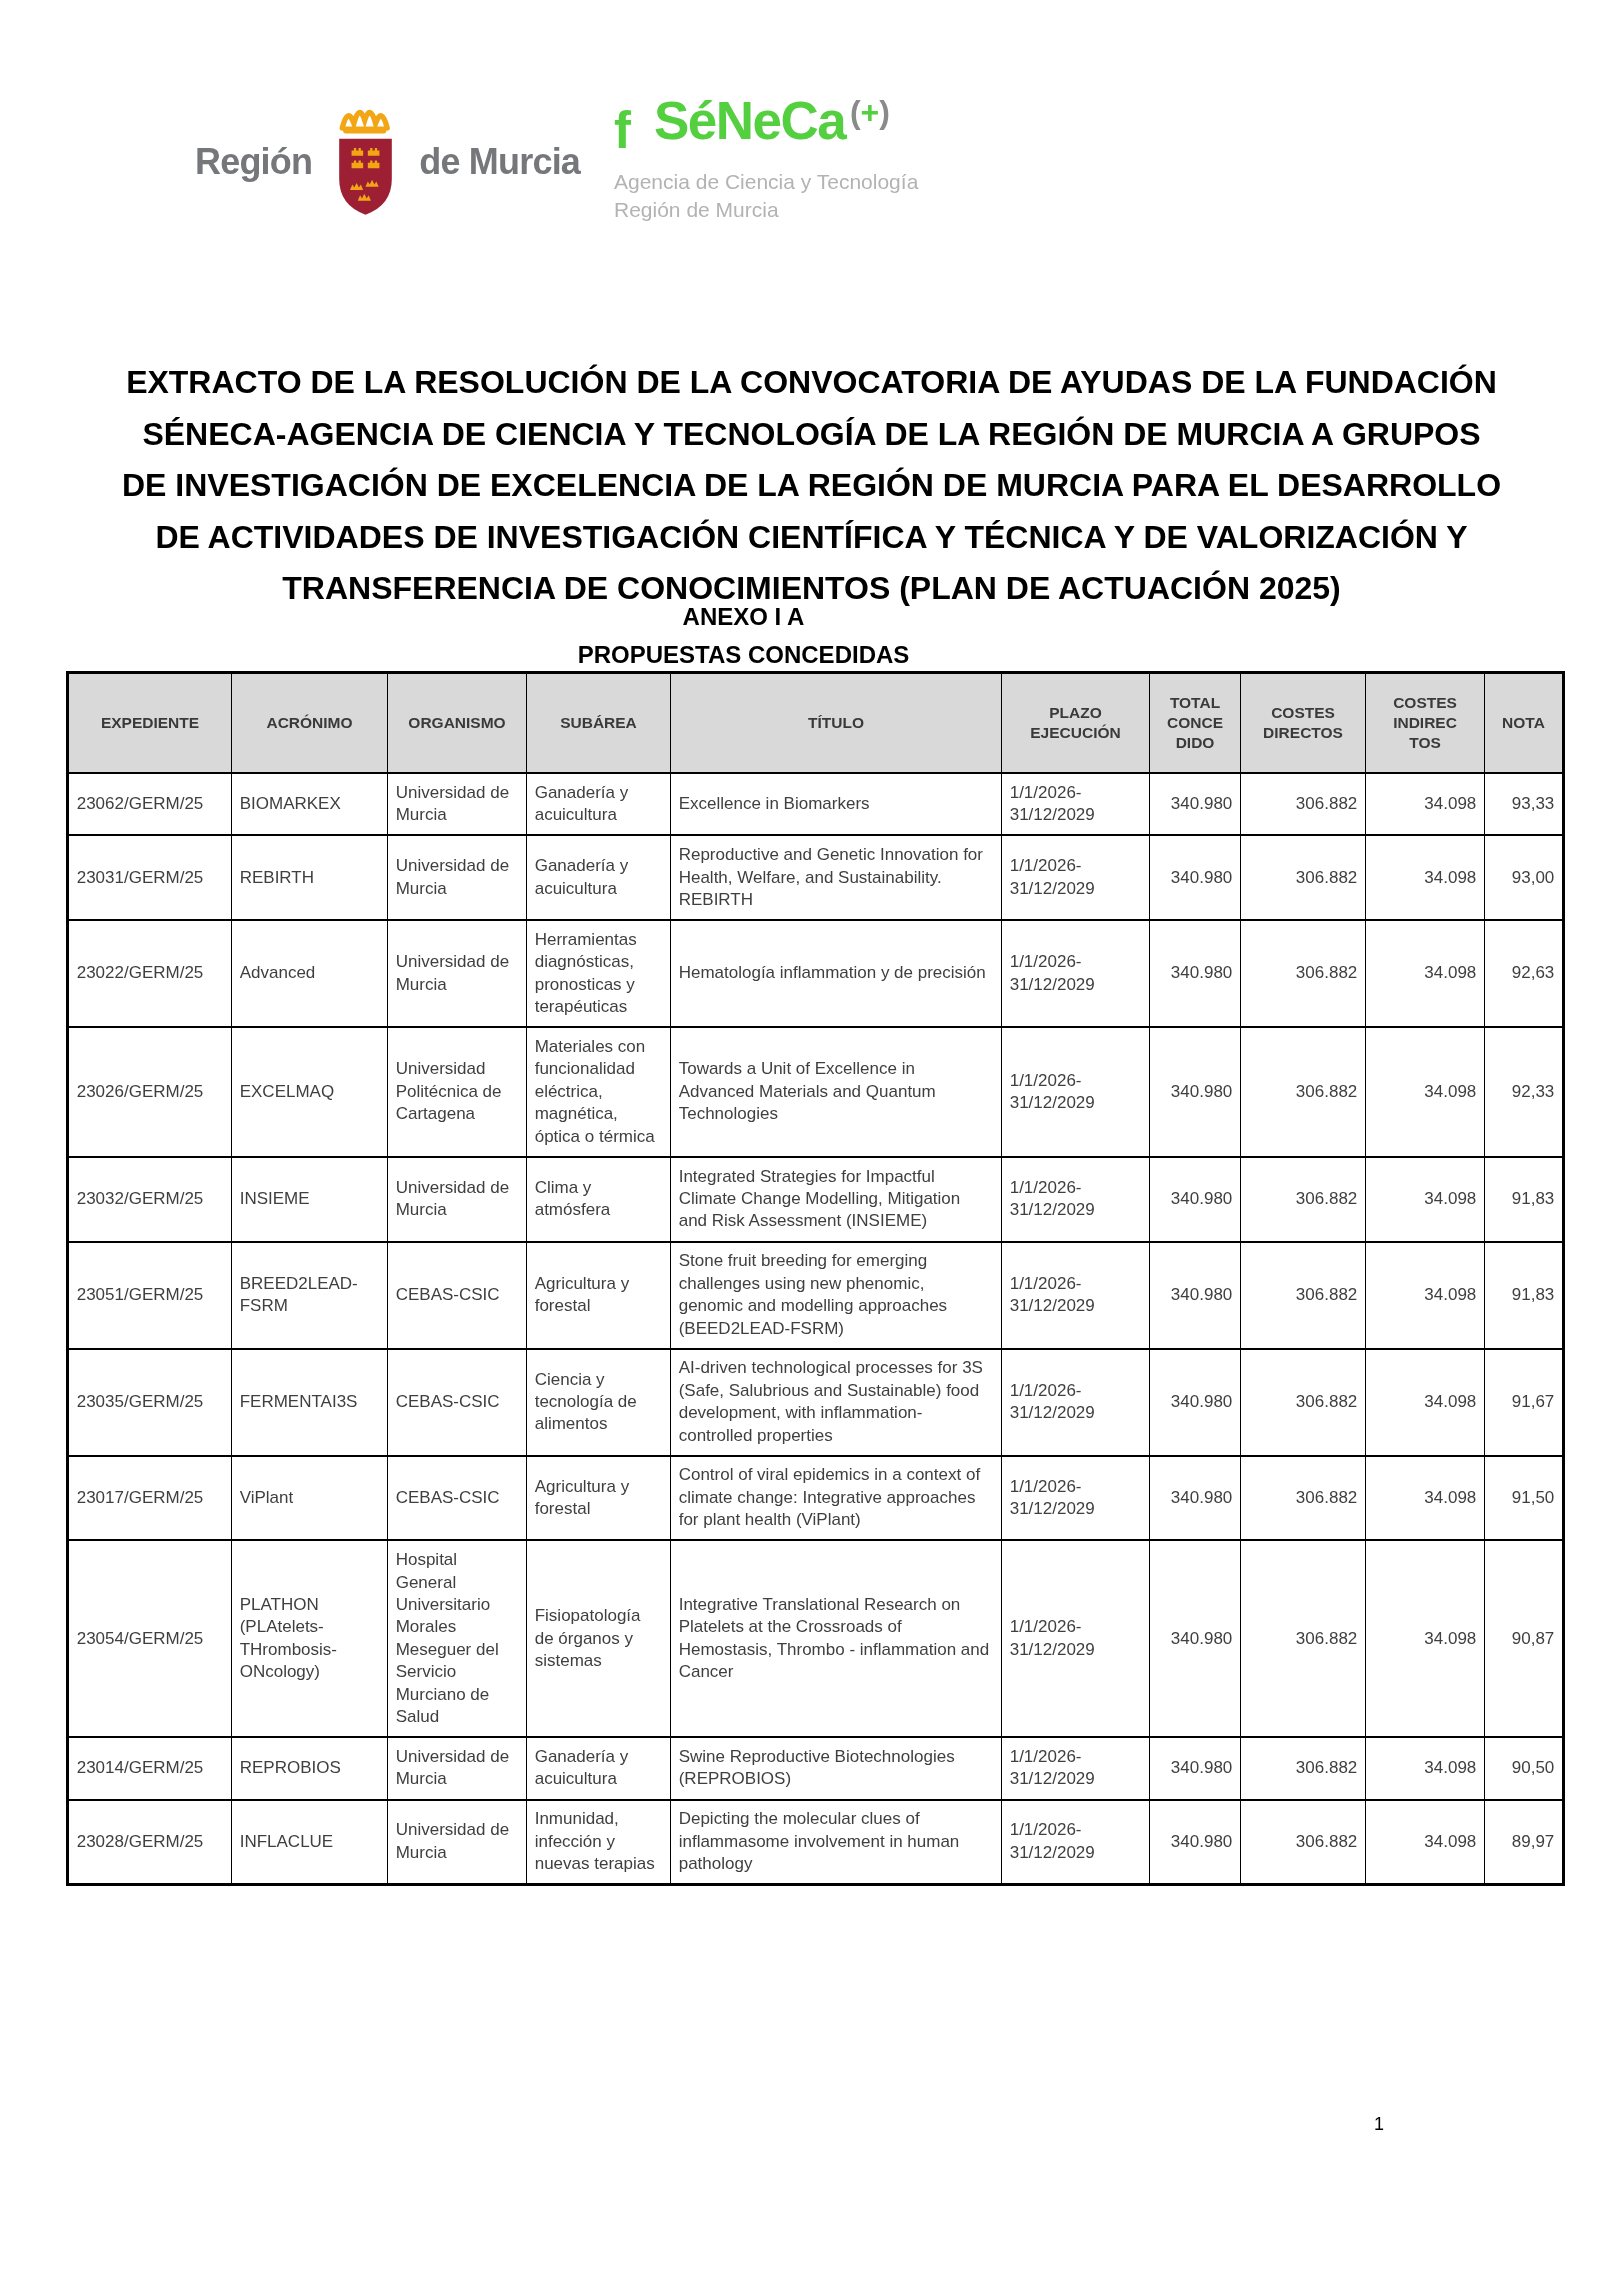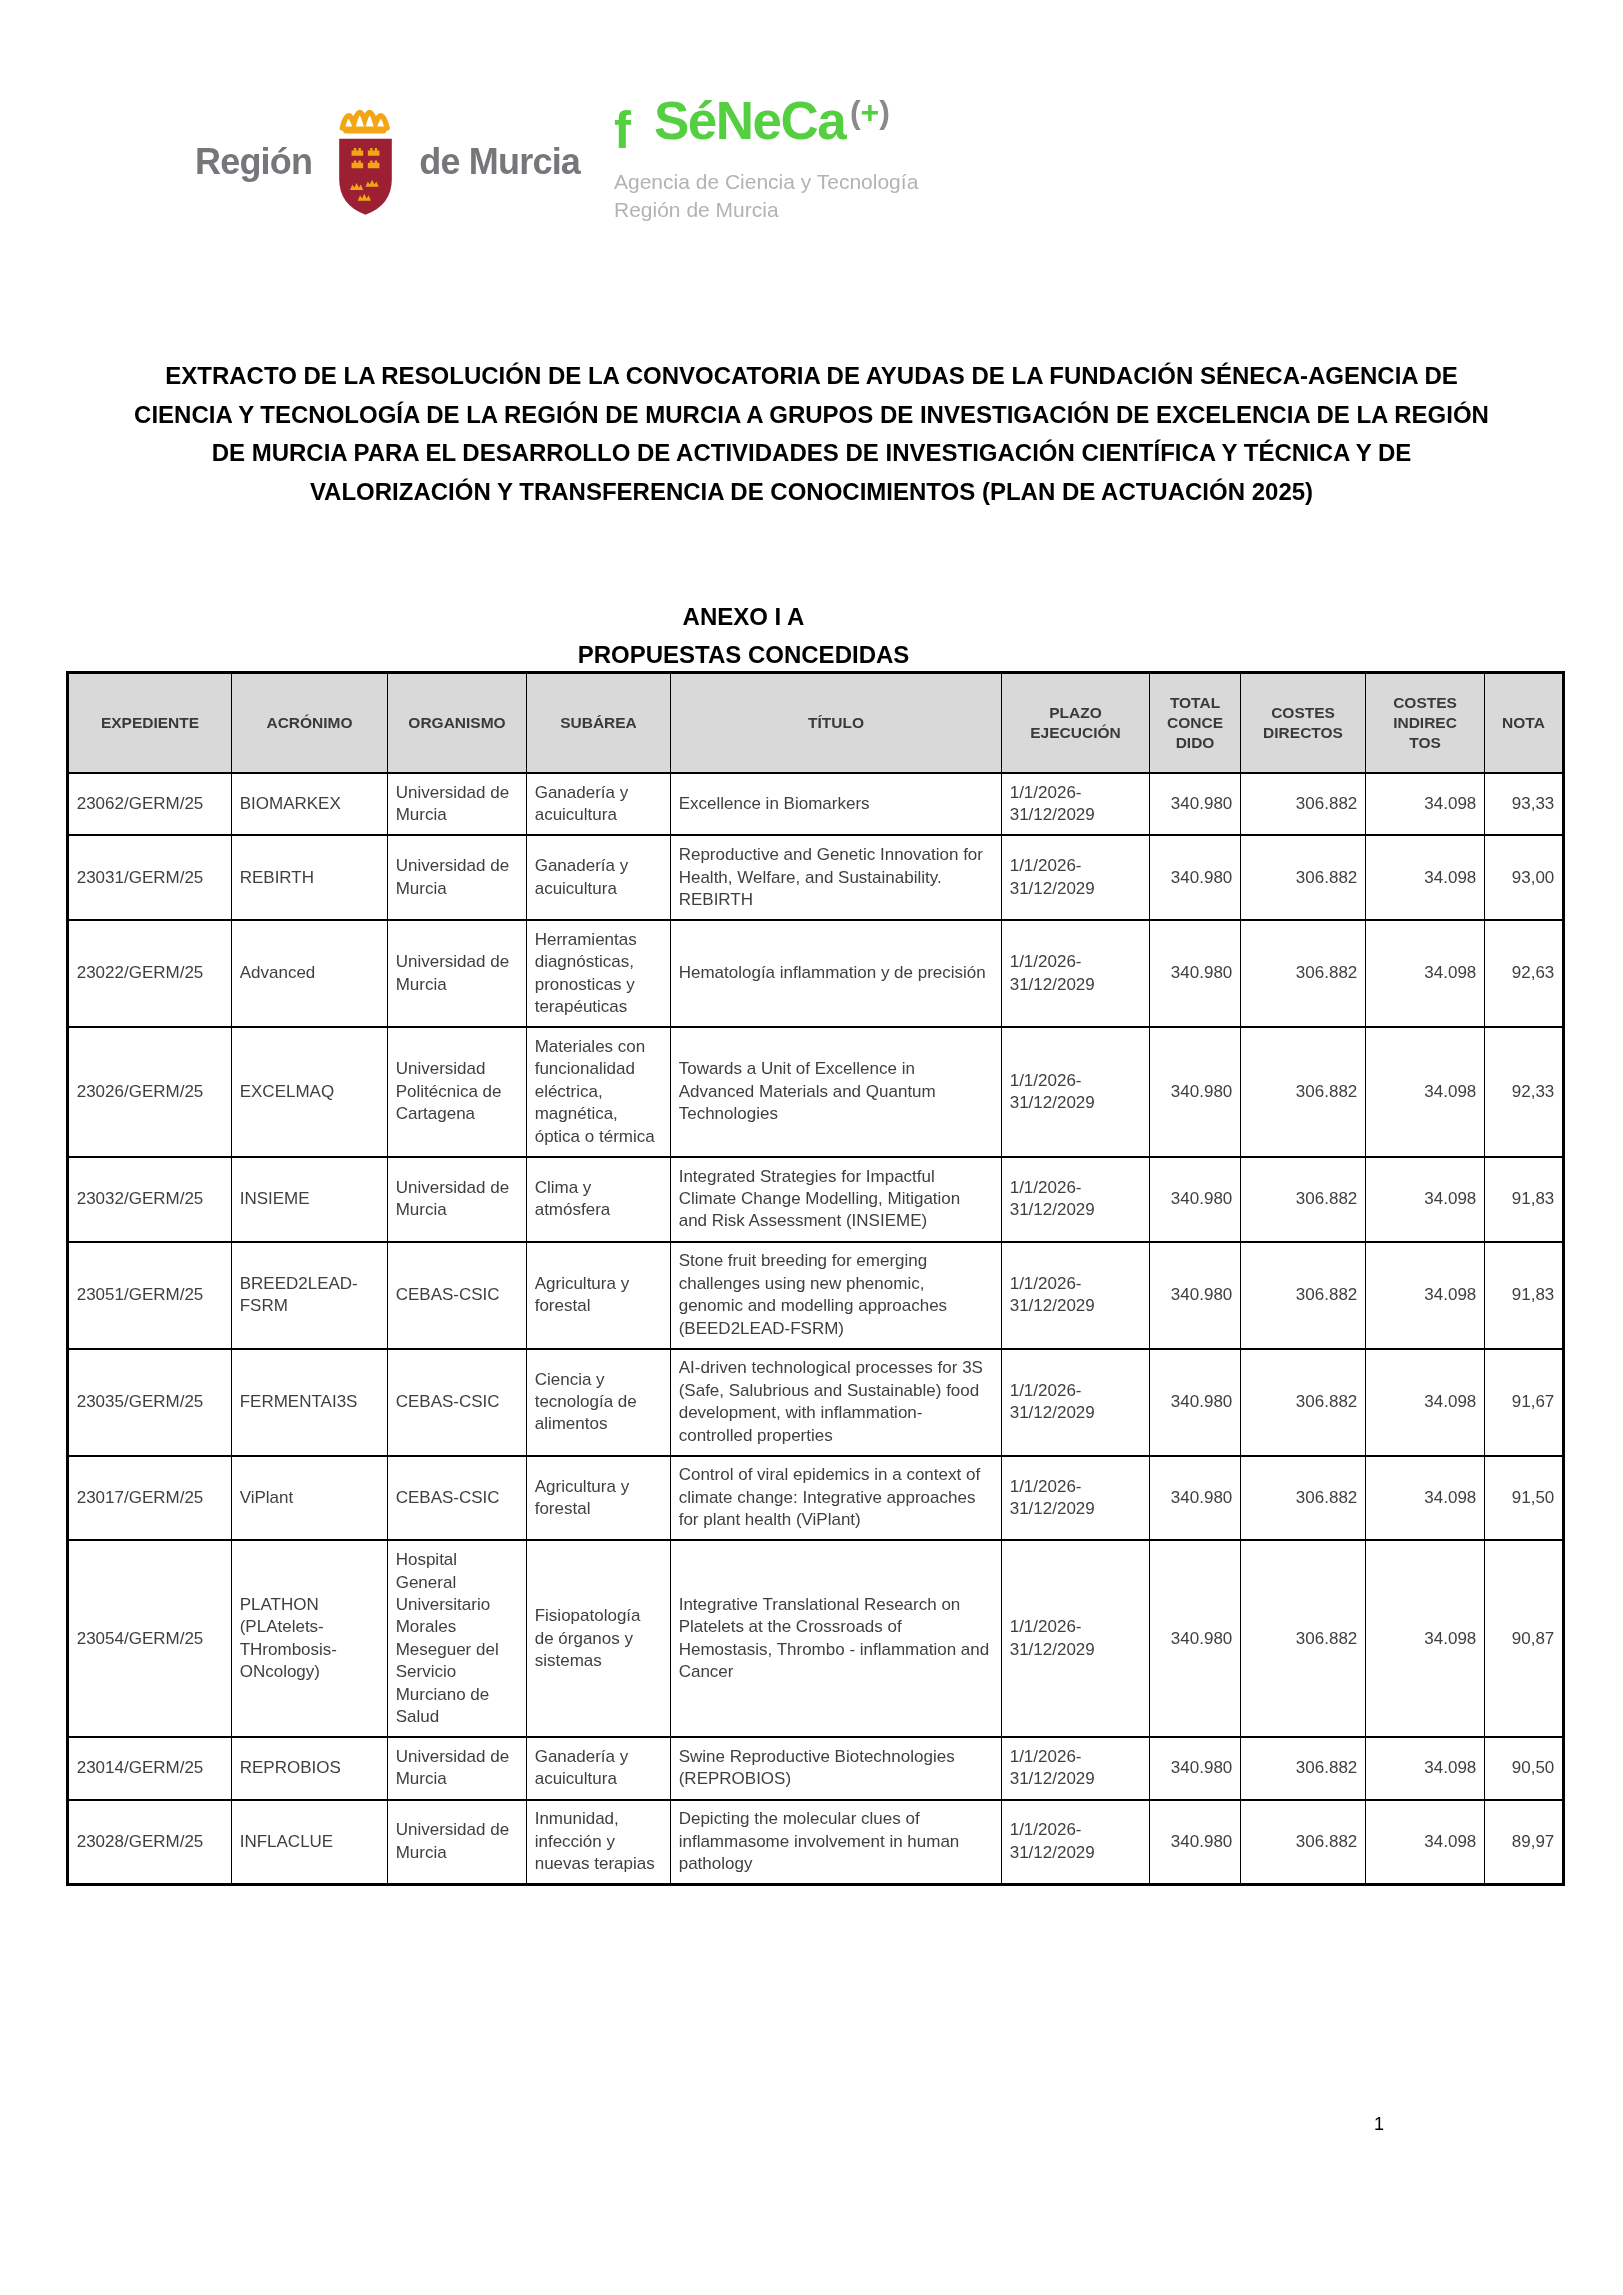--- a/index.html
+++ b/index.html
@@ -16,21 +16,21 @@
   .sen-line{display:flex;align-items:flex-start;}
   .sen-f{font-size:51px;font-weight:bold;color:#53cf3f;margin-right:23px;line-height:1;padding-top:10.8px;}
   .sen-word{font-size:53px;font-weight:bold;color:#53cf3f;letter-spacing:-1.5px;line-height:1;}
   .sen-sup{font-size:32px;font-weight:bold;line-height:1;padding-top:1.5px;margin-left:4.6px;}
   .sen-sup .paren{color:#8a8a8a;}
   .sen-sup .plus{color:#53cf3f;}
   .sen-sub{margin-top:12px;font-size:21px;color:#b3b3b3;line-height:1.35;}
   
   .doc-title{
     position:absolute;top:357px;left:120px;width:1383px;text-align:center;
-    font-size:24px;font-weight:bold;color:#000;line-height:1.61;
+    font-size:32px;font-weight:bold;color:#000;line-height:1.61;
   }
   .annex{
     position:absolute;top:598px;left:0;width:1433px;text-align:center;
     font-size:24px;font-weight:bold;color:#000;line-height:1.6;padding-left:27px;
   }
   
   table.grants{
     position:absolute;left:66px;top:671px;width:1496px;
     border-collapse:collapse;table-layout:fixed;
     border:3.1px solid #000;

